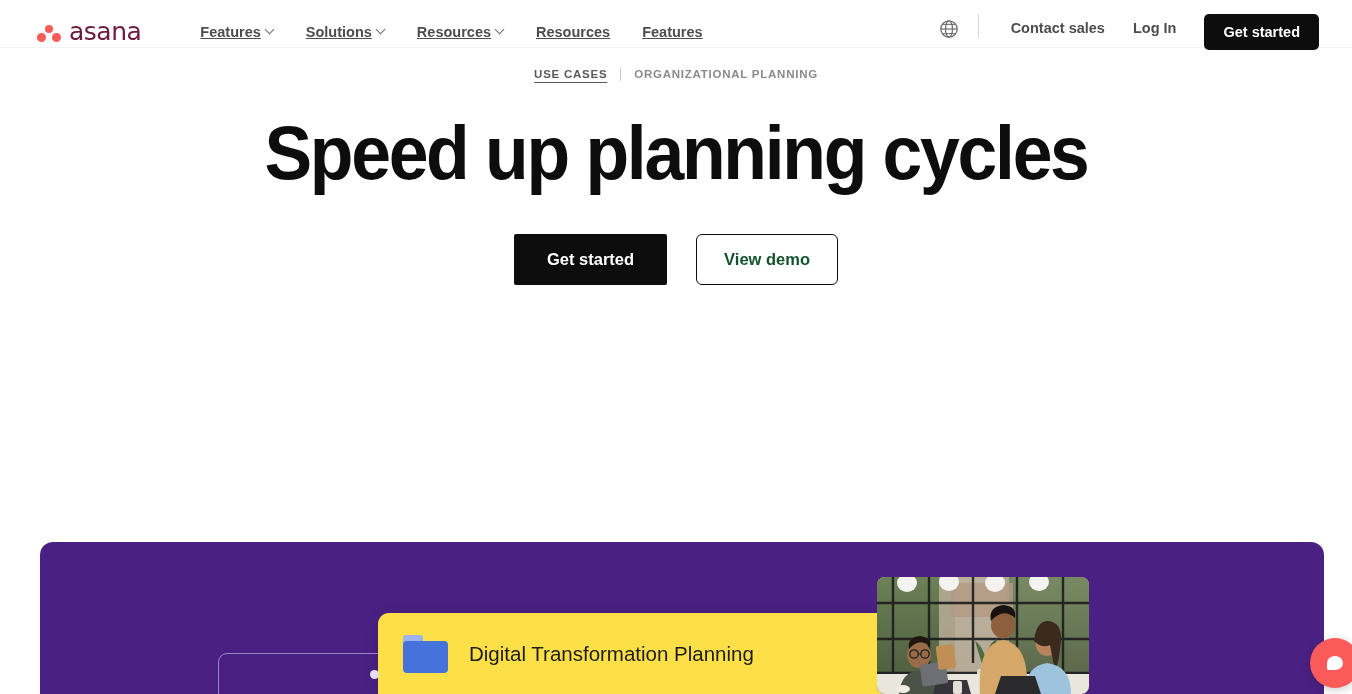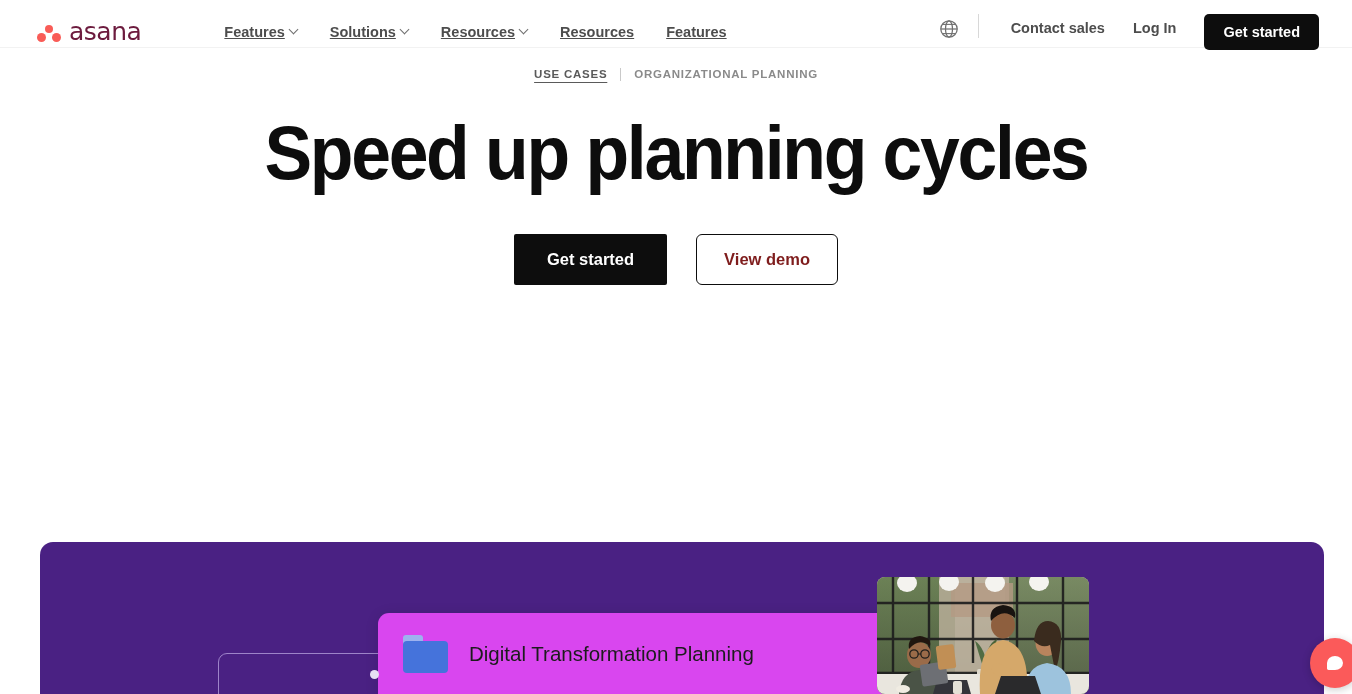--- a/index.html
+++ b/index.html
@@ -14,21 +14,20 @@
 
   
   .navbar {
     position: relative;
     height: 48px;
     display: flex;
     align-items: center;
     padding: 16px 33px 0 36px;
     background: #ffffff;
     border-bottom: 1px solid #f2f2f2;
-    gap: 24px;
   }
   .logo {
     display: flex;
     align-items: center;
     gap: 7px;
     margin-right: 43px;
     cursor: pointer;
   }
   .logo-dots { position: relative; width: 26px; height: 22px; }
   .logo-dots i {
@@ -165,21 +164,21 @@
     font-size: 16.5px;
     font-weight: 700;
     border: none;
     border-radius: 2px;
     padding: 16px 33px;
     cursor: pointer;
     font-family: "Liberation Sans", sans-serif;
   }
   .btn-secondary {
     background: #ffffff;
-    color: #7f1d1d;
+    color: #14532d;
     font-size: 16.5px;
     font-weight: 700;
     border: 1.4px solid #0d0d0d;
     border-radius: 6px;
     padding: 15px 27px;
     cursor: pointer;
     font-family: "Liberation Sans", sans-serif;
   }
 
   
@@ -212,21 +211,21 @@
     border-radius: 50%;
     background: #e6dff3;
     z-index: 4;
   }
   .white-card {
     position: absolute;
     left: 378px;
     top: 613px;
     width: 540px;
     height: 81px;
-    background: #d946ef;
+    background: #fde047;
     border-radius: 11px 11px 0 0;
     display: flex;
     align-items: center;
     padding-left: 25px;
     gap: 21px;
     z-index: 3;
     box-shadow: 0 2px 14px rgba(0,0,0,0.12);
   }
   .folder-icon { position: relative; width: 45px; height: 38px; flex: none; }
   .folder-icon .tab {

